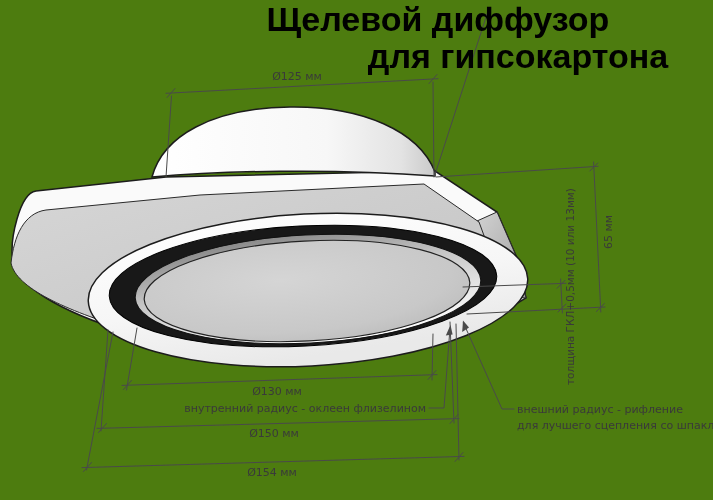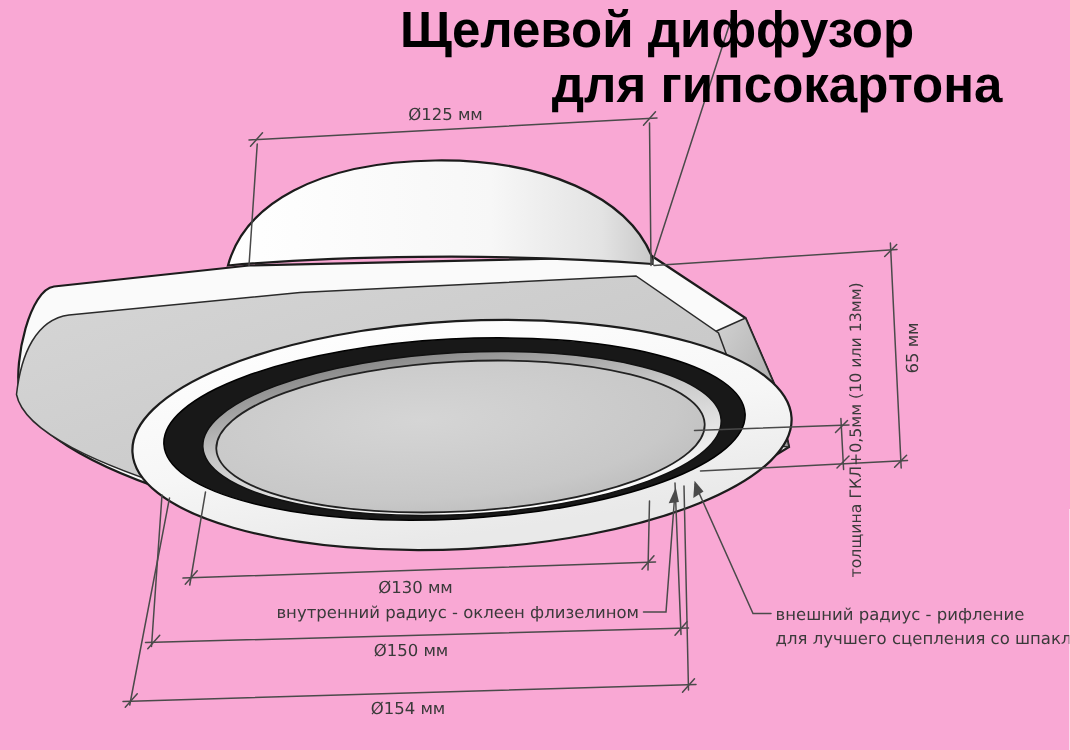--- a/index.html
+++ b/index.html
@@ -1,19 +1,19 @@
 <!DOCTYPE html>
 <html><head>
 <meta charset="utf-8">
 <style>
   html,body{margin:0;padding:0;background:#ffffff;}
   .canvas{
     position:relative;
     width:713px;height:500px;
-    background:#f9a8d4;
+    background:#4d7c0f;
     overflow:hidden;
     font-family:"Liberation Sans", sans-serif;
   }
   svg{display:block;}
   text{fill:#3a3a3a;}
   .title-text{
     font-family:"Liberation Sans", sans-serif;
     font-weight:700;
     font-size:34px;
     fill:#000000;

